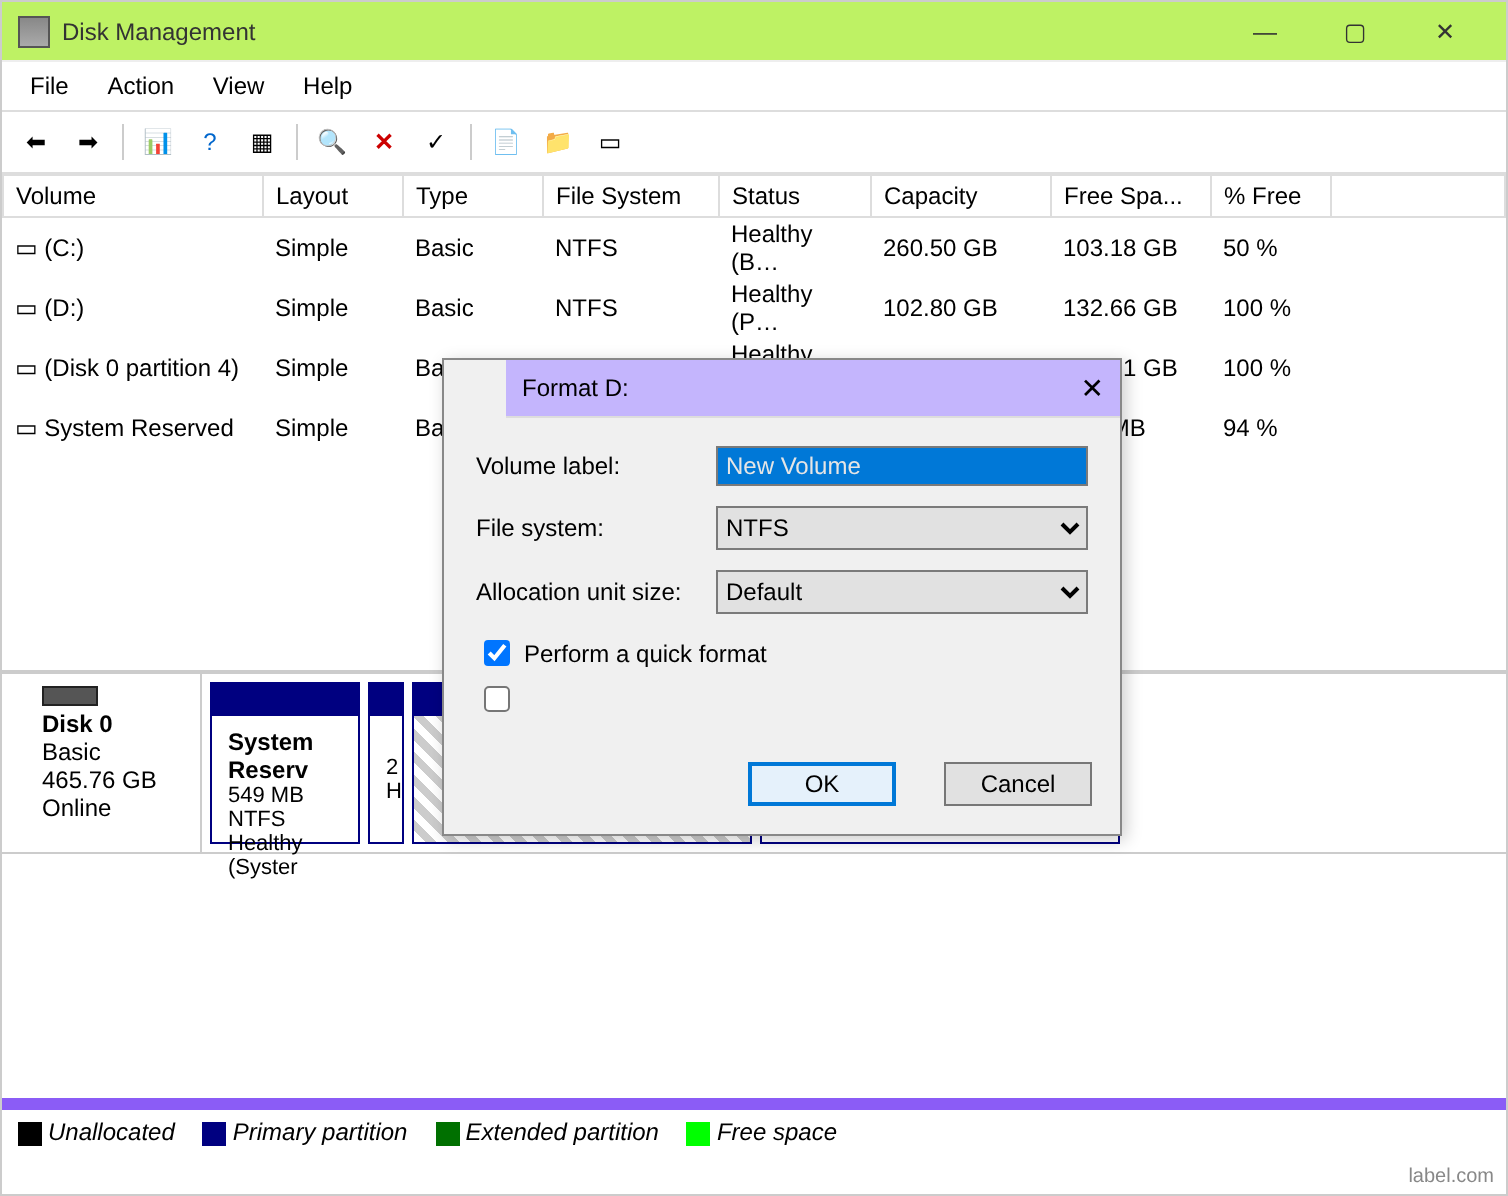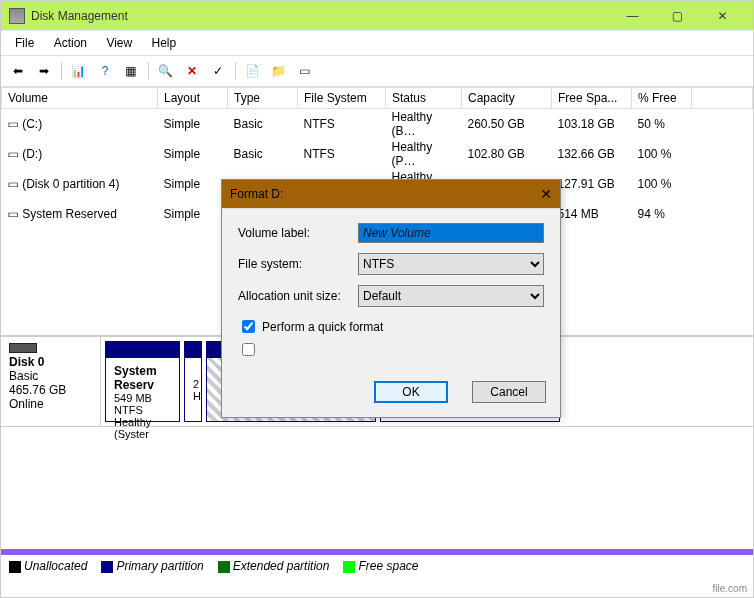--- a/index.html
+++ b/index.html
@@ -12,38 +12,38 @@
 .menubar span { padding: 2px 8px; display: inline-block; }
 .toolbar { padding: 4px 6px; border-bottom: 1px solid #ddd; display: flex; gap: 4px; align-items: center; }
 .tbtn { width: 22px; height: 22px; display: inline-flex; align-items: center; justify-content: center; border-radius: 2px; }
 .sep { width: 1px; height: 18px; background: #ccc; margin: 0 2px; }
 .table-wrap { border-bottom: 2px solid #ccc; height: 250px; overflow: hidden; }
 table { width: 100%; border-collapse: collapse; }
 th { text-align: left; background: #fff; border: 1px solid #ddd; padding: 3px 6px; font-weight: normal; }
 td { padding: 1px 6px; }
 .disk-pane { padding: 0; }
 .disk-row { display: flex; border-bottom: 1px solid #ccc; height: 90px; }
-.disk-info { width: 100px; padding: 6px 8px; border-right: 1px solid #ccc; position: relative; }
+.disk-info { width: 100px; padding: 6px 20px; border-right: 1px solid #ccc; position: relative; }
 .disk-info .disk-icon { width: 28px; height: 10px; background: #555; border: 1px solid #222; margin-bottom: 2px; }
 .disk-parts { flex: 1; display: flex; gap: 4px; padding: 4px; }
 .part { border: 1px solid #000080; position: relative; padding: 22px 8px 4px 8px; font-size: 11px; }
 .part .partbar { position: absolute; top: 0; left: 0; right: 0; height: 16px; background: #000080; }
 .hatch { background: repeating-linear-gradient(45deg, #fff, #fff 4px, #ccc 4px, #ccc 8px); }
 .legend { position: absolute; left: 0; bottom: 20px; right: 0; border-top: 6px solid #8b5cf6; padding: 4px 8px; display: flex; gap: 14px; align-items: center; font-size: 11px; font-style: italic; }
 .lg { width: 12px; height: 12px; display: inline-block; margin-right: 3px; vertical-align: middle; }
 .attrib { position: absolute; right: 6px; bottom: 3px; font-size: 10px; color: #888; }
 
 .modal { position: absolute; top: 178px; left: 220px; width: 340px; background: #f0f0f0; border: 1px solid #888; box-shadow: 2px 2px 8px rgba(0,0,0,.2); }
-.modal .mtitle { display: flex; justify-content: space-between; align-items: center; padding: 6px 8px; background: #a16207; border-bottom: 1px solid #ddd; font-size: 12px; }
+.modal .mtitle { display: flex; justify-content: space-between; align-items: center; padding: 6px 8px; background: #c4b5fd; border-bottom: 1px solid #ddd; font-size: 12px; margin-left: 31px; }
 .modal .close { font-family: Arial; font-size: 14px; }
 .modal .body { padding: 14px 16px 10px; }
 .frow { display: flex; align-items: center; margin-bottom: 10px; }
 .frow label { width: 120px; }
 .frow input[type=text] { flex: 1; height: 20px; border: 1px solid #7a7a7a; padding: 1px 4px; }
-.frow input.hl { background: #0078d7; color: #0f172a; font-style: italic; }
+.frow input.hl { background: #0078d7; color: #e5e5e5; }
 .frow select { flex: 1; height: 22px; border: 1px solid #7a7a7a; background: #e1e1e1; }
 .chk { margin: 4px 0; display: flex; align-items: center; gap: 4px; }
 .btns { padding: 8px 14px 14px; display: flex; justify-content: flex-end; gap: 24px; }
 .btns button { width: 74px; height: 22px; border: 1px solid #777; background: #e1e1e1; }
 .btns button.primary { border: 2px solid #0078d7; background: #e5f1fb; }
 </style>
 </head>
 <body>
 
 <div class="titlebar">
@@ -75,21 +75,21 @@
   <span class="sep"></span>
   <span class="tbtn">📄</span>
   <span class="tbtn">📁</span>
   <span class="tbtn">▭</span>
 </div>
 
 <div class="table-wrap">
   <table>
     <thead>
         <tr>
-      <th style="width:156px">Volume</th>
+      <th style="width:130px">Volume</th>
       <th style="width:70px">Layout</th>
       <th style="width:70px">Type</th>
       <th style="width:88px">File System</th>
       <th style="width:76px">Status</th>
       <th style="width:90px">Capacity</th>
       <th style="width:80px">Free Spa...</th>
       <th style="width:60px">% Free</th>
       <th></th>
     </tr>
       </thead>
@@ -159,21 +159,21 @@
       </div>
   </div>
 </div>
 
 <div class="legend" id="legend">
     <span><span class="lg" style="background:#000000"></span>Unallocated</span>
     <span><span class="lg" style="background:#000080"></span>Primary partition</span>
     <span><span class="lg" style="background:#007000"></span>Extended partition</span>
     <span><span class="lg" style="background:#00ff00"></span>Free space</span>
   </div>
-<div class="attrib">file.com</div>
+<div class="attrib">label.com</div>
 
 <div class="modal">
   <div class="mtitle">
     <span>Format D:</span>
     <span class="close">✕</span>
   </div>
   <div class="body">
     <div class="frow">
       <label>Volume label:</label>
       <input type="text" class="hl" value="New Volume" style="">

